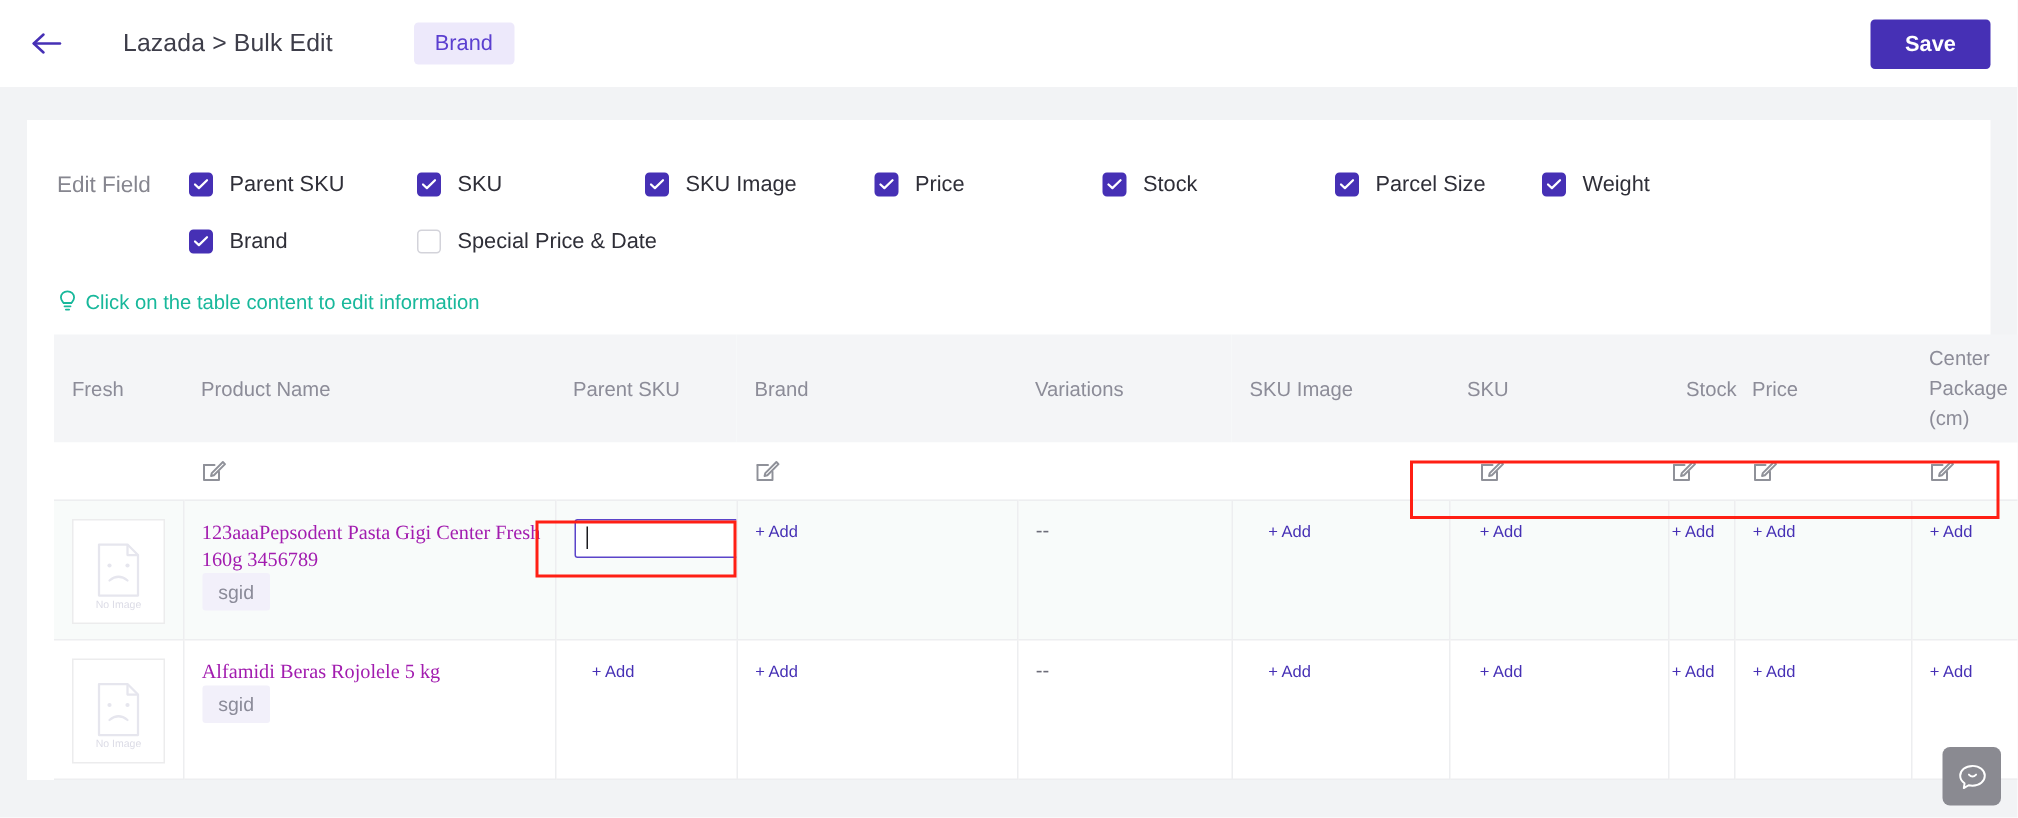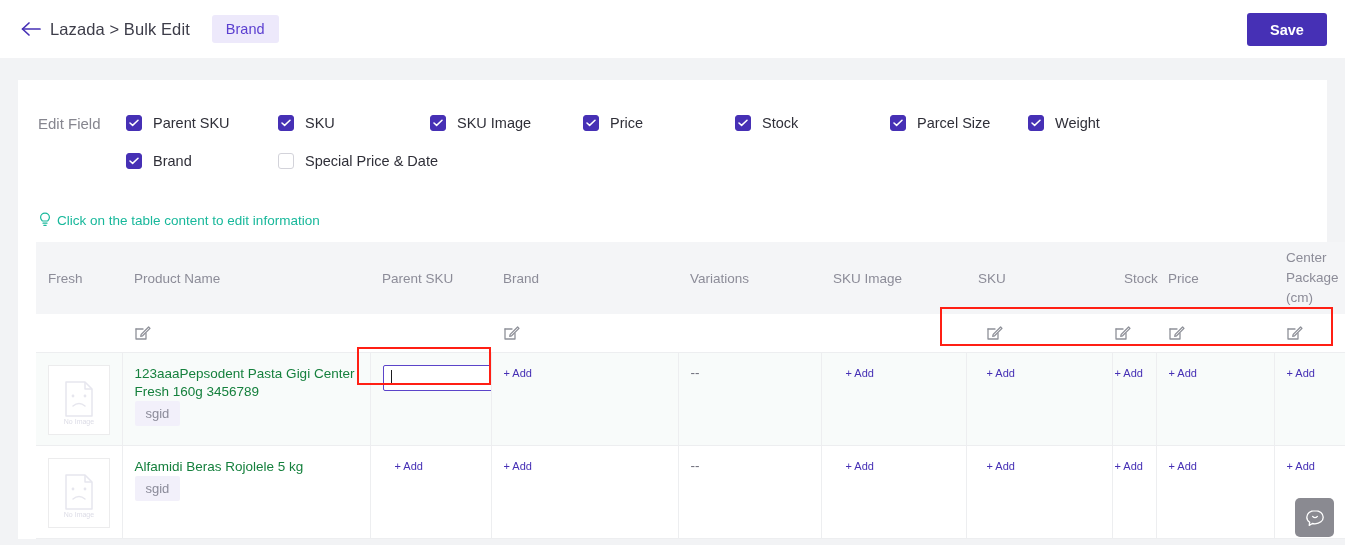--- a/index.html
+++ b/index.html
@@ -17,20 +17,21 @@
 
   
   .topbar {
     height: 58px;
     background: #ffffff;
     display: flex;
     align-items: center;
     padding: 0 18px;
     box-sizing: border-box;
     position: relative;
+    gap: 32px;
   }
   .back-arrow {
     width: 26px;
     height: 26px;
     display: flex;
     align-items: center;
     justify-content: center;
     margin-right: 6px;
     cursor: pointer;
   }
@@ -116,21 +117,21 @@
     margin-left: 11px;
     font-size: 14.5px;
     color: #2f2f38;
     white-space: nowrap;
   }
 
   
   .hint {
     display: flex;
     align-items: flex-end;
-    margin: 36px 0 0 20px;
+    margin: 17px 0 0 20px;
     color: #18b89b;
     font-size: 13.5px;
   }
   .hint svg { display: block; margin-right: 5px; }
 
   
   .tbl-wrap {
     margin-top: 14px;
     position: relative;
   }
@@ -175,23 +176,24 @@
     width: 62px;
     height: 70px;
     border: 1px solid #ececed;
     box-sizing: border-box;
     display: flex;
     align-items: center;
     justify-content: center;
     background: #ffffff;
   }
   .pname {
-    color: #15803d;
+    color: #a21caf;
     font-size: 13.5px;
     line-height: 18px;
+    font-family: Liberation Serif, serif;
   }
   .sgid {
     display: inline-block;
     background: #f2f0fa;
     color: #8b8b99;
     font-size: 13px;
     padding: 5px 11px;
     border-radius: 2px;
   }
   .addlink {

